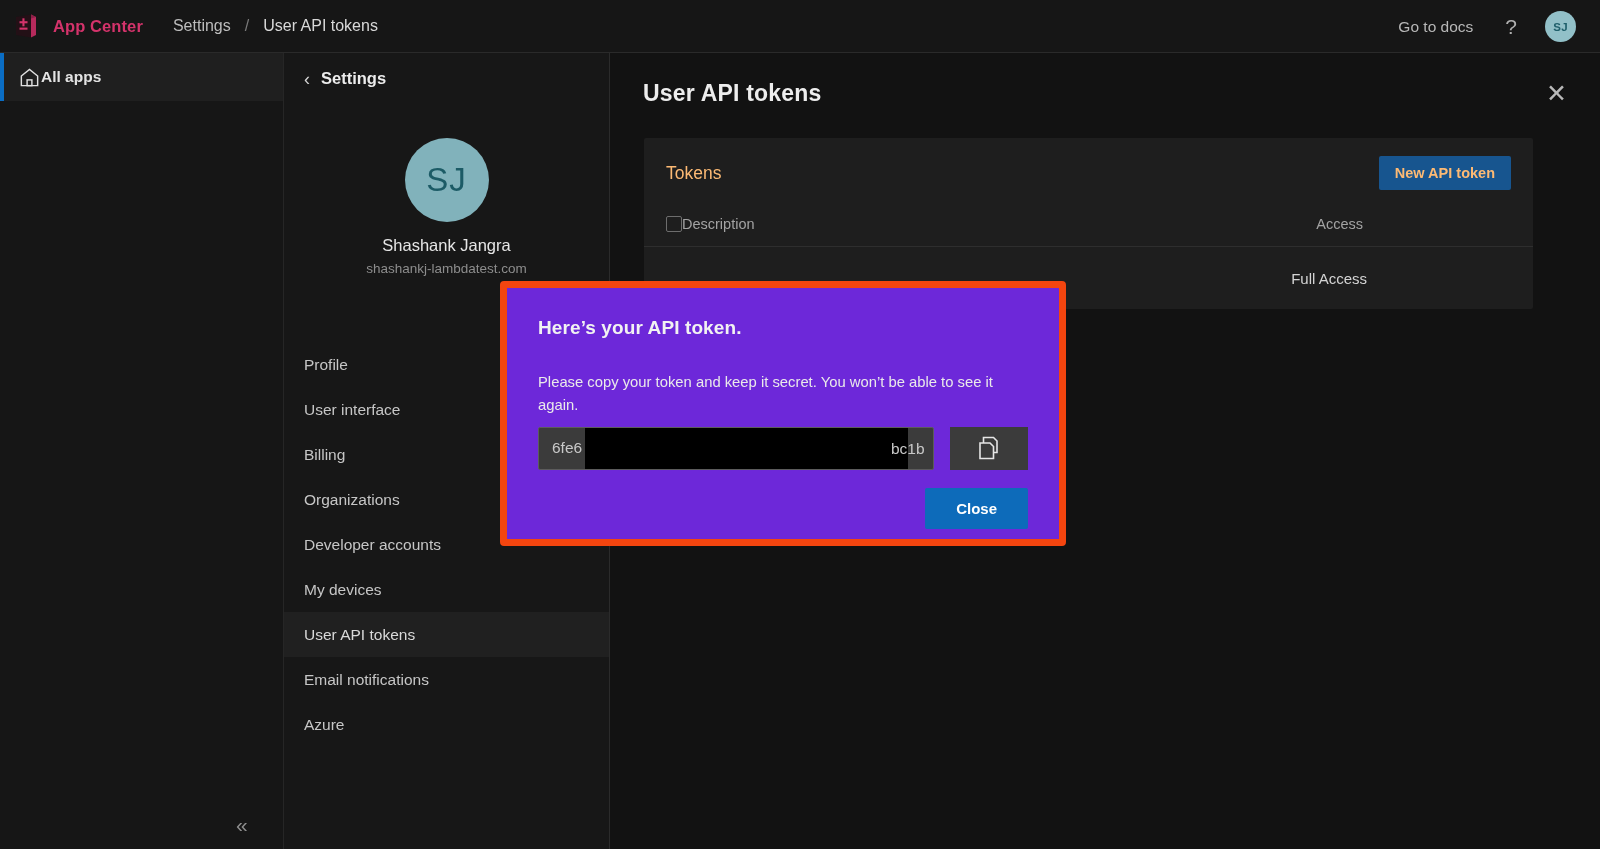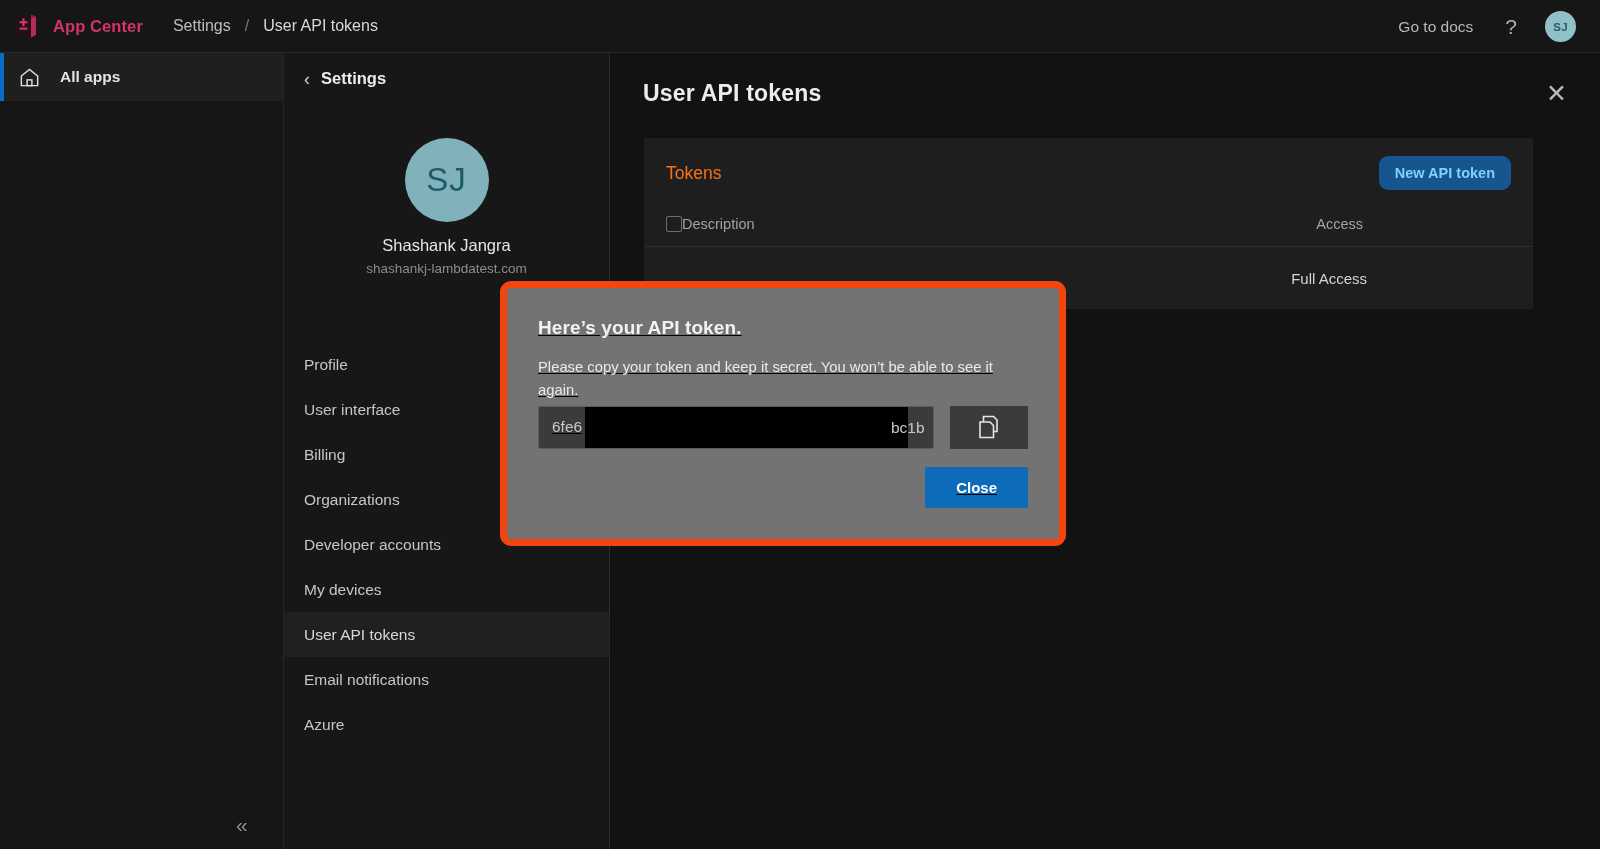--- a/index.html
+++ b/index.html
@@ -37,21 +37,21 @@
     display: flex; align-items: center; justify-content: center; letter-spacing: .3px;
   }
 
   
   .rail {
     position: absolute; left: 0; top: 53px; width: 284px; height: 796px;
     background: #161616; border-right: 1px solid #262626;
   }
   .rail-item {
     position: relative; height: 48px; display: flex; align-items: center;
-    padding-left: 18px; gap: 19px; background: #1f1f1f;
+    padding-left: 18px; background: #1f1f1f;
   }
   .rail-item .accent {
     position: absolute; left: 0; top: 0; width: 4px; height: 100%; background: #0a6dc4;
   }
   .home-icon { width: 23px; height: 23px; display: block; }
   .rail-label { color: #e3e3e3; font-size: 15.5px; font-weight: bold; }
   .collapse-btn {
     position: absolute; left: 236px; bottom: 14px;
     color: #8e8e8e; font-size: 21px; line-height: 1; user-select: none;
   }
@@ -98,53 +98,52 @@
   .close-x { color: #b9b9b9; font-size: 25px; line-height: 1; font-weight: 300; }
 
   .card {
     position: absolute; left: 34px; top: 85px; width: 889px;
     background: #1e1e1e; border-radius: 2px;
   }
   .card-head {
     display: flex; align-items: center; justify-content: space-between;
     padding: 18px 22px 18px 22px;
   }
-  .card-title { color: #f97316; font-size: 17.5px; }
+  .card-title { color: #fdba74; font-size: 17.5px; }
   .new-token-btn {
-    background: #17558f; color: #7dd3fc; font-size: 14.5px; font-weight: bold;
-    border: none; border-radius: 9px; padding: 9px 16px; cursor: default;
+    background: #17558f; color: #fdba74; font-size: 14.5px; font-weight: bold;
+    border: none; border-radius: 2px; padding: 9px 16px; cursor: default;
   }
   .table-head {
     display: flex; align-items: center; padding: 8px 22px 14px 22px;
     border-bottom: 1px solid #2e2e2e;
   }
   .cb {
     width: 16px; height: 16px; border: 1px solid #6d6d6d; border-radius: 2px;
     background: transparent; display: inline-block;
   }
   .th-desc { color: #a3a3a3; font-size: 14.5px; }
   .th-access { color: #a3a3a3; font-size: 14.5px; margin-left: auto; margin-right: 148px; }
   .table-row { display: flex; align-items: center; height: 62px; padding: 0 22px; }
   .td-access { color: #d4d4d4; font-size: 15px; margin-left: auto; margin-right: 144px; }
 
   
   .modal-outline {
     position: absolute; left: 500px; top: 281px; width: 566px; height: 265px;
-    border: 7px solid #f4450f; border-radius: 11px;
-    background: #737373;
+    border: 7px solid #f4450f; border-radius: 4px;
+    background: #6d28d9;
     overflow: hidden;
-    text-decoration: underline;
   }
   .modal-inner { padding: 29px 31px 0 31px; }
   .modal-title { color: #f2f2f2; font-size: 19px; font-weight: bold; letter-spacing: .1px; }
   .modal-text {
-    color: #eaeaea; font-size: 14.8px; line-height: 1.55; margin-top: 17px;
+    color: #eaeaea; font-size: 14.8px; line-height: 1.55; margin-top: 32px;
     max-width: 492px;
   }
-  .token-row { display: flex; margin-top: 4px; gap: 16px; }
+  .token-row { display: flex; margin-top: 10px; gap: 16px; }
   .token-field {
     position: relative; width: 436px; height: 43px;
     border: 1px solid #5c5c5c; background: #3b3b3b; border-radius: 2px;
     display: flex; align-items: center; padding: 0 13px;
     color: #c9c9c9; font-size: 15.5px; overflow: hidden;
   }
   .token-redaction {
     position: absolute; left: 46px; top: 0px; width: 323px; height: 42px; background: #000;
   }
   .token-tail { position: absolute; right: 8px; top: 0; height: 43px; display: flex; align-items: center; color: #c9c9c9; font-size: 15.5px; }

